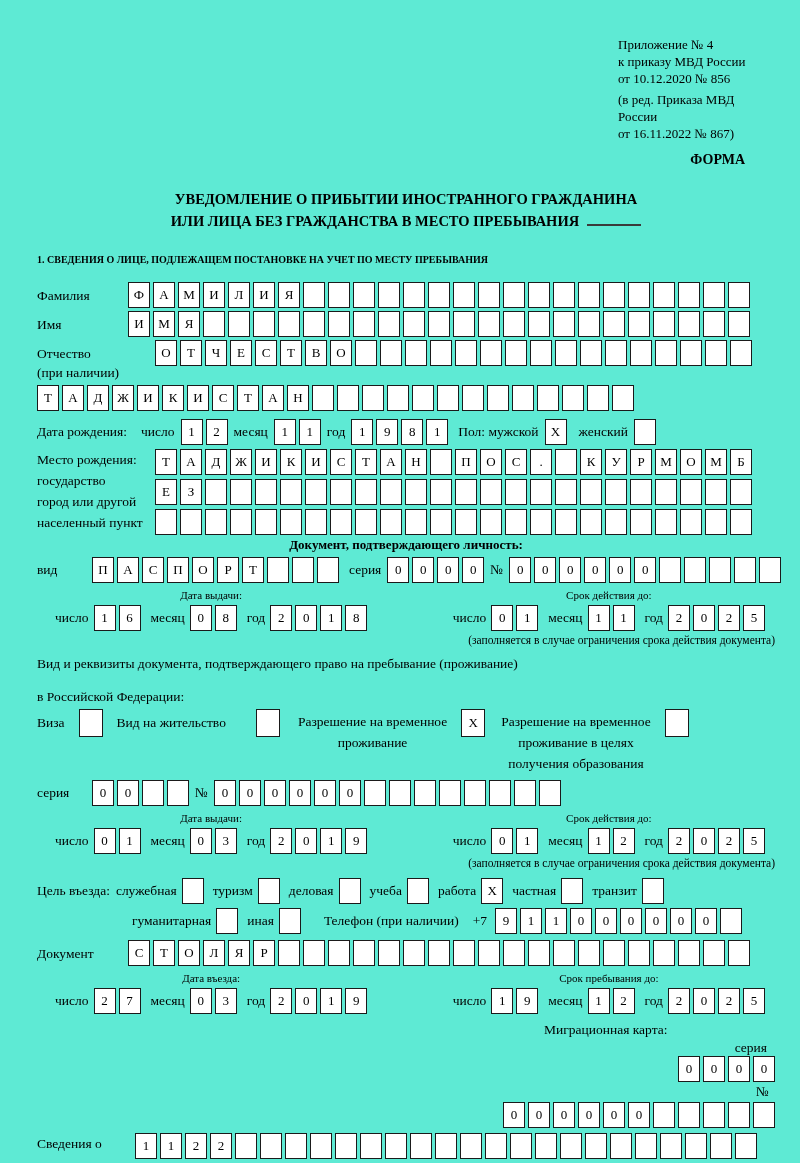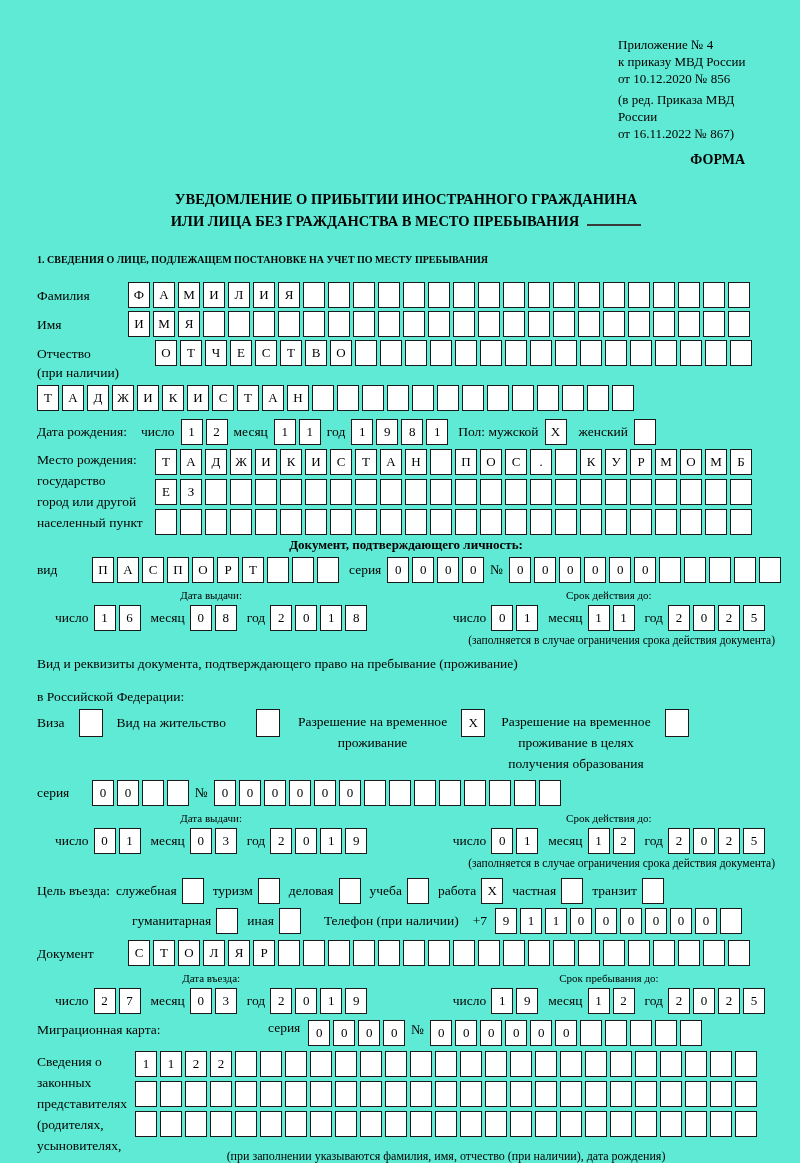--- a/index.html
+++ b/index.html
@@ -615,21 +615,21 @@
         <span class="cells">
             <span class="cell">2</span>
             <span class="cell">0</span>
             <span class="cell">2</span>
             <span class="cell">5</span>
           </span>
       </div>
     </div>
   </div>
 
-  <div class="row" style="margin-top:6px;align-items:flex-start;">
+  <div class="row" style="margin-top:6px;align-items:flex-end;flex-direction:column;">
     <span class="lbl" style="padding-top:0;width:231px;">Миграционная карта:</span>
     <span style="margin-right:8px;">серия</span>
     <span class="cells">
         <span class="cell">0</span>
         <span class="cell">0</span>
         <span class="cell">0</span>
         <span class="cell">0</span>
       </span>
     <span class="inline-lbl" style="padding-top:0;">№</span>
     <span class="cells">

